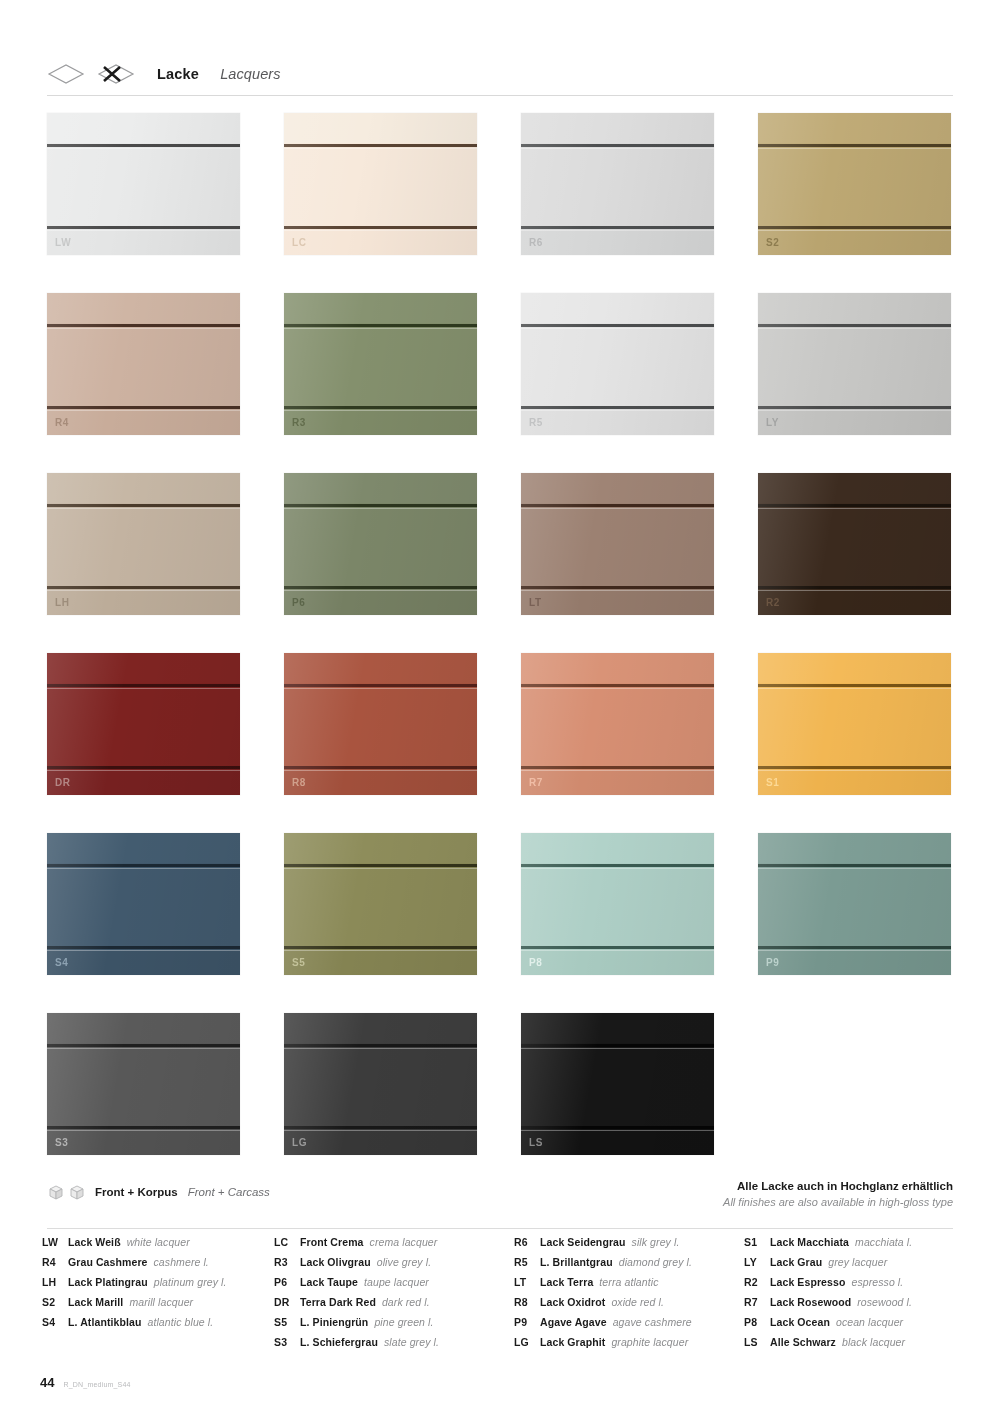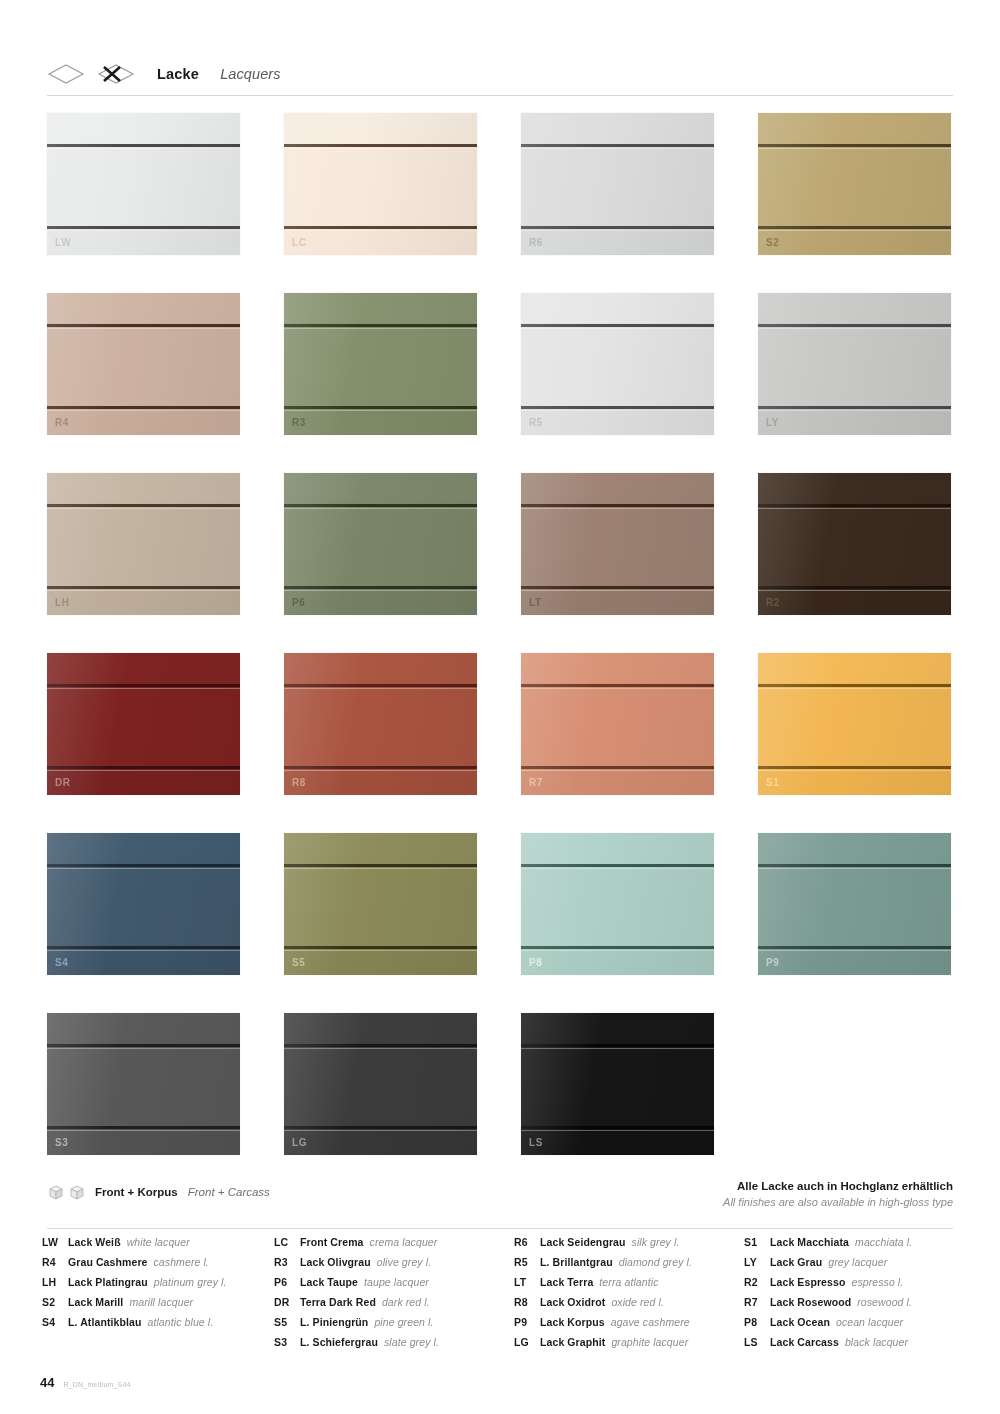--- a/index.html
+++ b/index.html
@@ -492,21 +492,21 @@
           <span class="lg-de">Lack Terra</span>
           <span class="lg-en">terra atlantic</span>
         </div>
         <div class="legrow">
           <span class="lg-code">R8</span>
           <span class="lg-de">Lack Oxidrot</span>
           <span class="lg-en">oxide red l.</span>
         </div>
         <div class="legrow">
           <span class="lg-code">P9</span>
-          <span class="lg-de">Lack Korpus</span>
+          <span class="lg-de">Agave Agave</span>
           <span class="lg-en">agave cashmere</span>
         </div>
         <div class="legrow">
           <span class="lg-code">LG</span>
           <span class="lg-de">Lack Graphit</span>
           <span class="lg-en">graphite lacquer</span>
         </div>
       </div>
       <div class="legcol">
         <div class="legrow">
@@ -529,21 +529,21 @@
           <span class="lg-de">Lack Rosewood</span>
           <span class="lg-en">rosewood l.</span>
         </div>
         <div class="legrow">
           <span class="lg-code">P8</span>
           <span class="lg-de">Lack Ocean</span>
           <span class="lg-en">ocean lacquer</span>
         </div>
         <div class="legrow">
           <span class="lg-code">LS</span>
-          <span class="lg-de">Lack Carcass</span>
+          <span class="lg-de">Alle Schwarz</span>
           <span class="lg-en">black lacquer</span>
         </div>
       </div>
     </div>
 
   <div class="footer">
     <span class="pageno">44</span>
     <span class="filecode">R_DN_medium_S44</span>
   </div>
 

